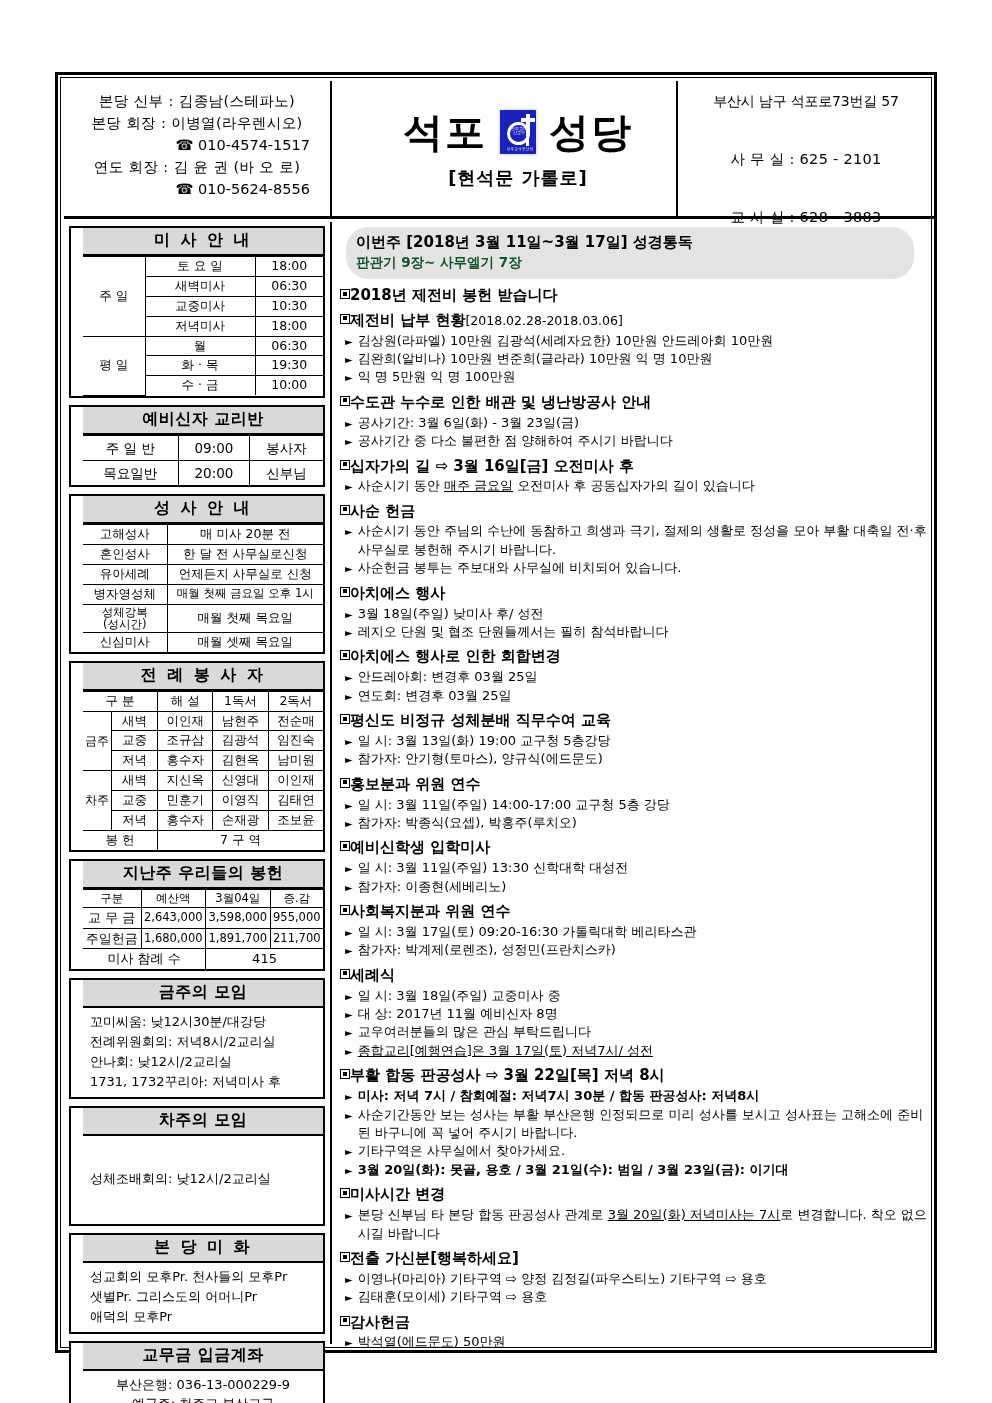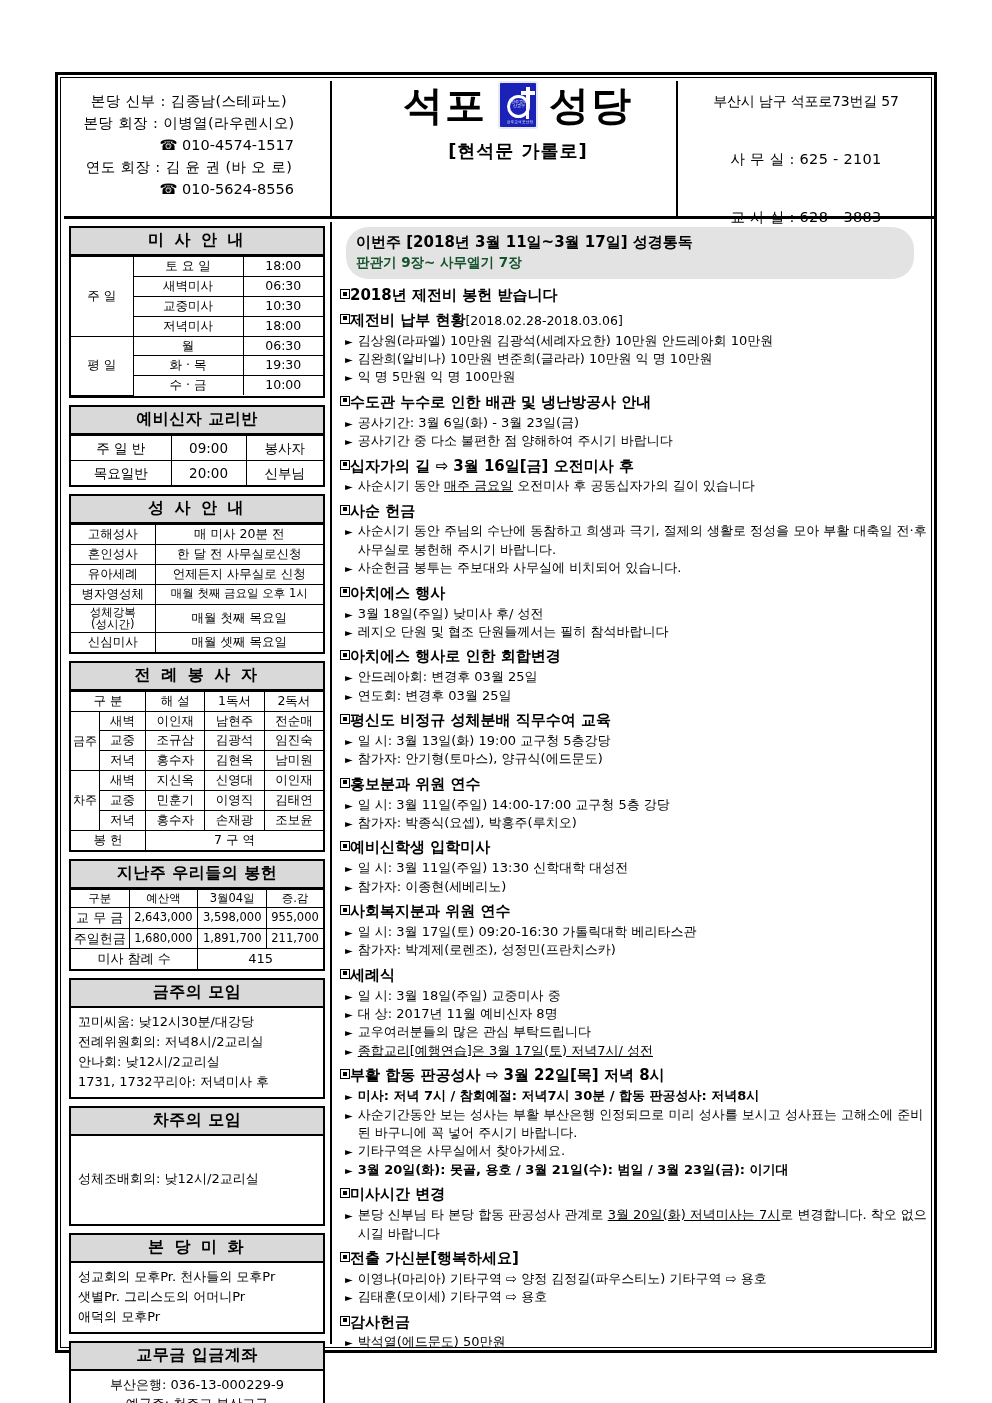--- a/index.html
+++ b/index.html
@@ -34,36 +34,36 @@
     position: absolute;
     left: 3px; top: 3px;
     width: 870px; height: 138px;
     display: flex;
     align-items: stretch;
     border-bottom: 3px solid #000;
   }
   .mast-left {
     width: 268px;
     border-right: 2px solid #000;
-    padding: 9px 22px 4px 6px;
+    padding: 9px 6px 4px 6px;
     display: flex; flex-direction: column; justify-content: flex-start;
   }
   .mast-left .ln {
     font-size: 14.5px;
     line-height: 1.52;
     color: #000;
     text-align: center;
     letter-spacing: 0.4px;
     white-space: nowrap;
   }
   .mast-left .ln.tel { text-align: right; padding-right: 14px; letter-spacing: 0px;}
   .mast-center {
     flex: 1;
     display: flex; flex-direction: column;
-    align-items: center; 
+    align-items: center; justify-content: center;
     gap: 10px;
     padding-left: 28px;
   }
   .mast-title-row {
     display: flex; align-items: center; justify-content: center;
     gap: 11px;
   }
   .mast-title-row .big {
     font-size: 40px;
     font-weight: 900;
@@ -135,21 +135,21 @@
     border-right: 2px solid #000;
     padding: 4px 5px 4px 5px;
   }
   .col-right {
     flex: 1;
     padding: 5px 6px 4px 8px;
     position: relative;
   }
 
   
-  .card { border: 2px solid #000; margin-bottom: 7px; background: #fff; }
+  .card { border: 2px solid #000; margin-bottom: 7px; background: #fff; padding-left: 12px; }
   .card-hd {
     background: #d9d9d9;
     border-bottom: 2px solid #000;
     text-align: center;
     font-weight: 900;
     font-size: 16px;
     padding: 2px 0 3px 0;
     letter-spacing: 2.5px;
     color: #000;
   }

